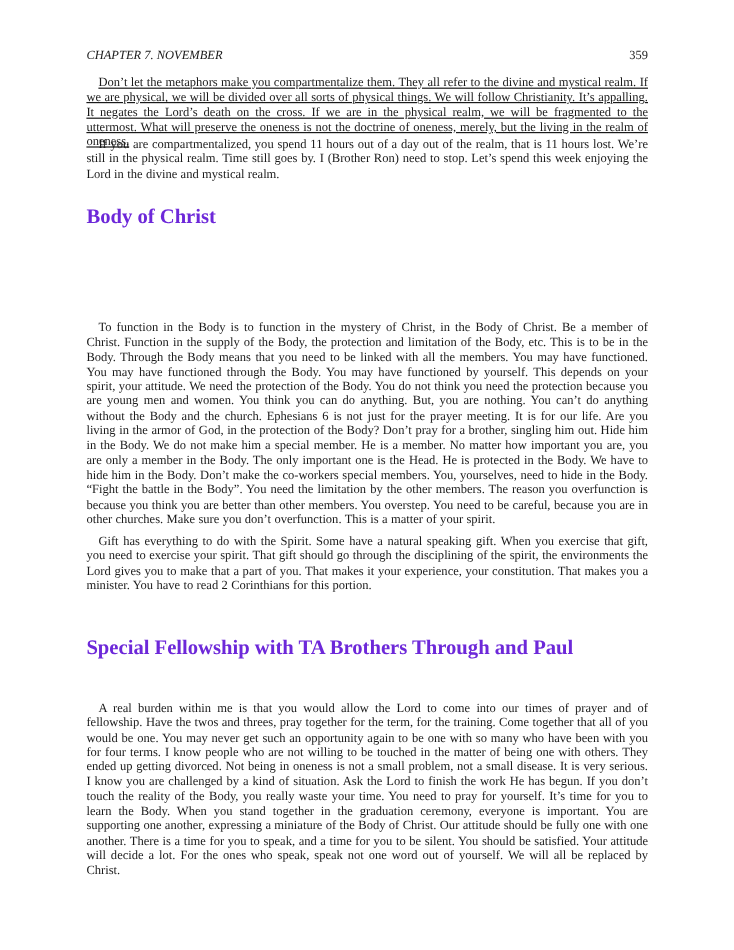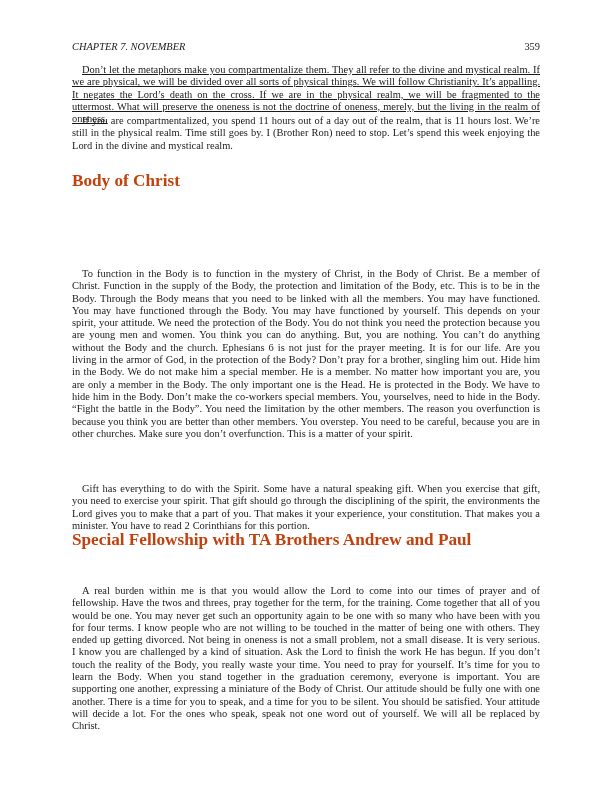--- a/index.html
+++ b/index.html
@@ -25,21 +25,21 @@
     text-align: justify;
     text-indent: 10px;
     word-spacing: 0.2px;
   }
   h2.sec {
     margin: 0;
     font-family: "Liberation Serif", serif;
     font-weight: bold;
     font-size: 17.2px;
     line-height: 20px;
-    color: #c2410c;
+    color: #6d28d9;
   }
 </style>
 </head>
 <body>
 
 <div class="page">
 
   <div class="running-head">
     <span class="chap">CHAPTER 7.  NOVEMBER</span>
     <span class="pnum">359</span>
@@ -55,25 +55,25 @@
 
   <div class="block" style="top:171px;">
     <h2 class="sec">Body of Christ</h2>
   </div>
 
 
   <div class="block" style="top:268px;">
     <p class="body">To function in the Body is to function in the mystery of Christ, in the Body of Christ. Be a member of Christ. Function in the supply of the Body, the protection and limitation of the Body, etc. This is to be in the Body. Through the Body means that you need to be linked with all the members. You may have functioned. You may have functioned through the Body. You may have functioned by yourself. This depends on your spirit, your attitude. We need the protection of the Body. You do not think you need the protection because you are young men and women. You think you can do anything. But, you are nothing. You can’t do anything without the Body and the church. Ephesians 6 is not just for the prayer meeting. It is for our life. Are you living in the armor of God, in the protection of the Body? Don’t pray for a brother, singling him out. Hide him in the Body. We do not make him a special member. He is a member. No matter how important you are, you are only a member in the Body. The only important one is the Head. He is protected in the Body. We have to hide him in the Body. Don’t make the co-workers special members. You, yourselves, need to hide in the Body. “Fight the battle in the Body”. You need the limitation by the other members. The reason you overfunction is because you think you are better than other members. You overstep. You need to be careful, because you are in other churches. Make sure you don’t overfunction. This is a matter of your spirit.</p>
   </div>
 
-  <div class="block" style="top:483px;">
+  <div class="block" style="top:446px;">
     <p class="body">Gift has everything to do with the Spirit. Some have a natural speaking gift. When you exercise that gift, you need to exercise your spirit. That gift should go through the disciplining of the spirit, the environments the Lord gives you to make that a part of you. That makes it your experience, your constitution. That makes you a minister. You have to read 2 Corinthians for this portion.</p>
   </div>
 
   <div class="block" style="top:530px;">
-    <h2 class="sec">Special Fellowship with TA Brothers Andrew and Paul</h2>
+    <h2 class="sec">Special Fellowship with TA Brothers Through and Paul</h2>
   </div>
 
   <div class="block" style="top:569px;margin-top:16px;">
     <p class="body">A real burden within me is that you would allow the Lord to come into our times of prayer and of fellowship. Have the twos and threes, pray together for the term, for the training. Come together that all of you would be one. You may never get such an opportunity again to be one with so many who have been with you for four terms. I know people who are not willing to be touched in the matter of being one with others. They ended up getting divorced. Not being in oneness is not a small problem, not a small disease. It is very serious. I know you are challenged by a kind of situation. Ask the Lord to finish the work He has begun. If you don’t touch the reality of the Body, you really waste your time. You need to pray for yourself. It’s time for you to learn the Body. When you stand together in the graduation ceremony, everyone is important. You are supporting one another, expressing a miniature of the Body of Christ. Our attitude should be fully one with one another. There is a time for you to speak, and a time for you to be silent. You should be satisfied. Your attitude will decide a lot. For the ones who speak, speak not one word out of yourself. We will all be replaced by Christ.</p>
   </div>
 
 </div>
 
 </body></html>

